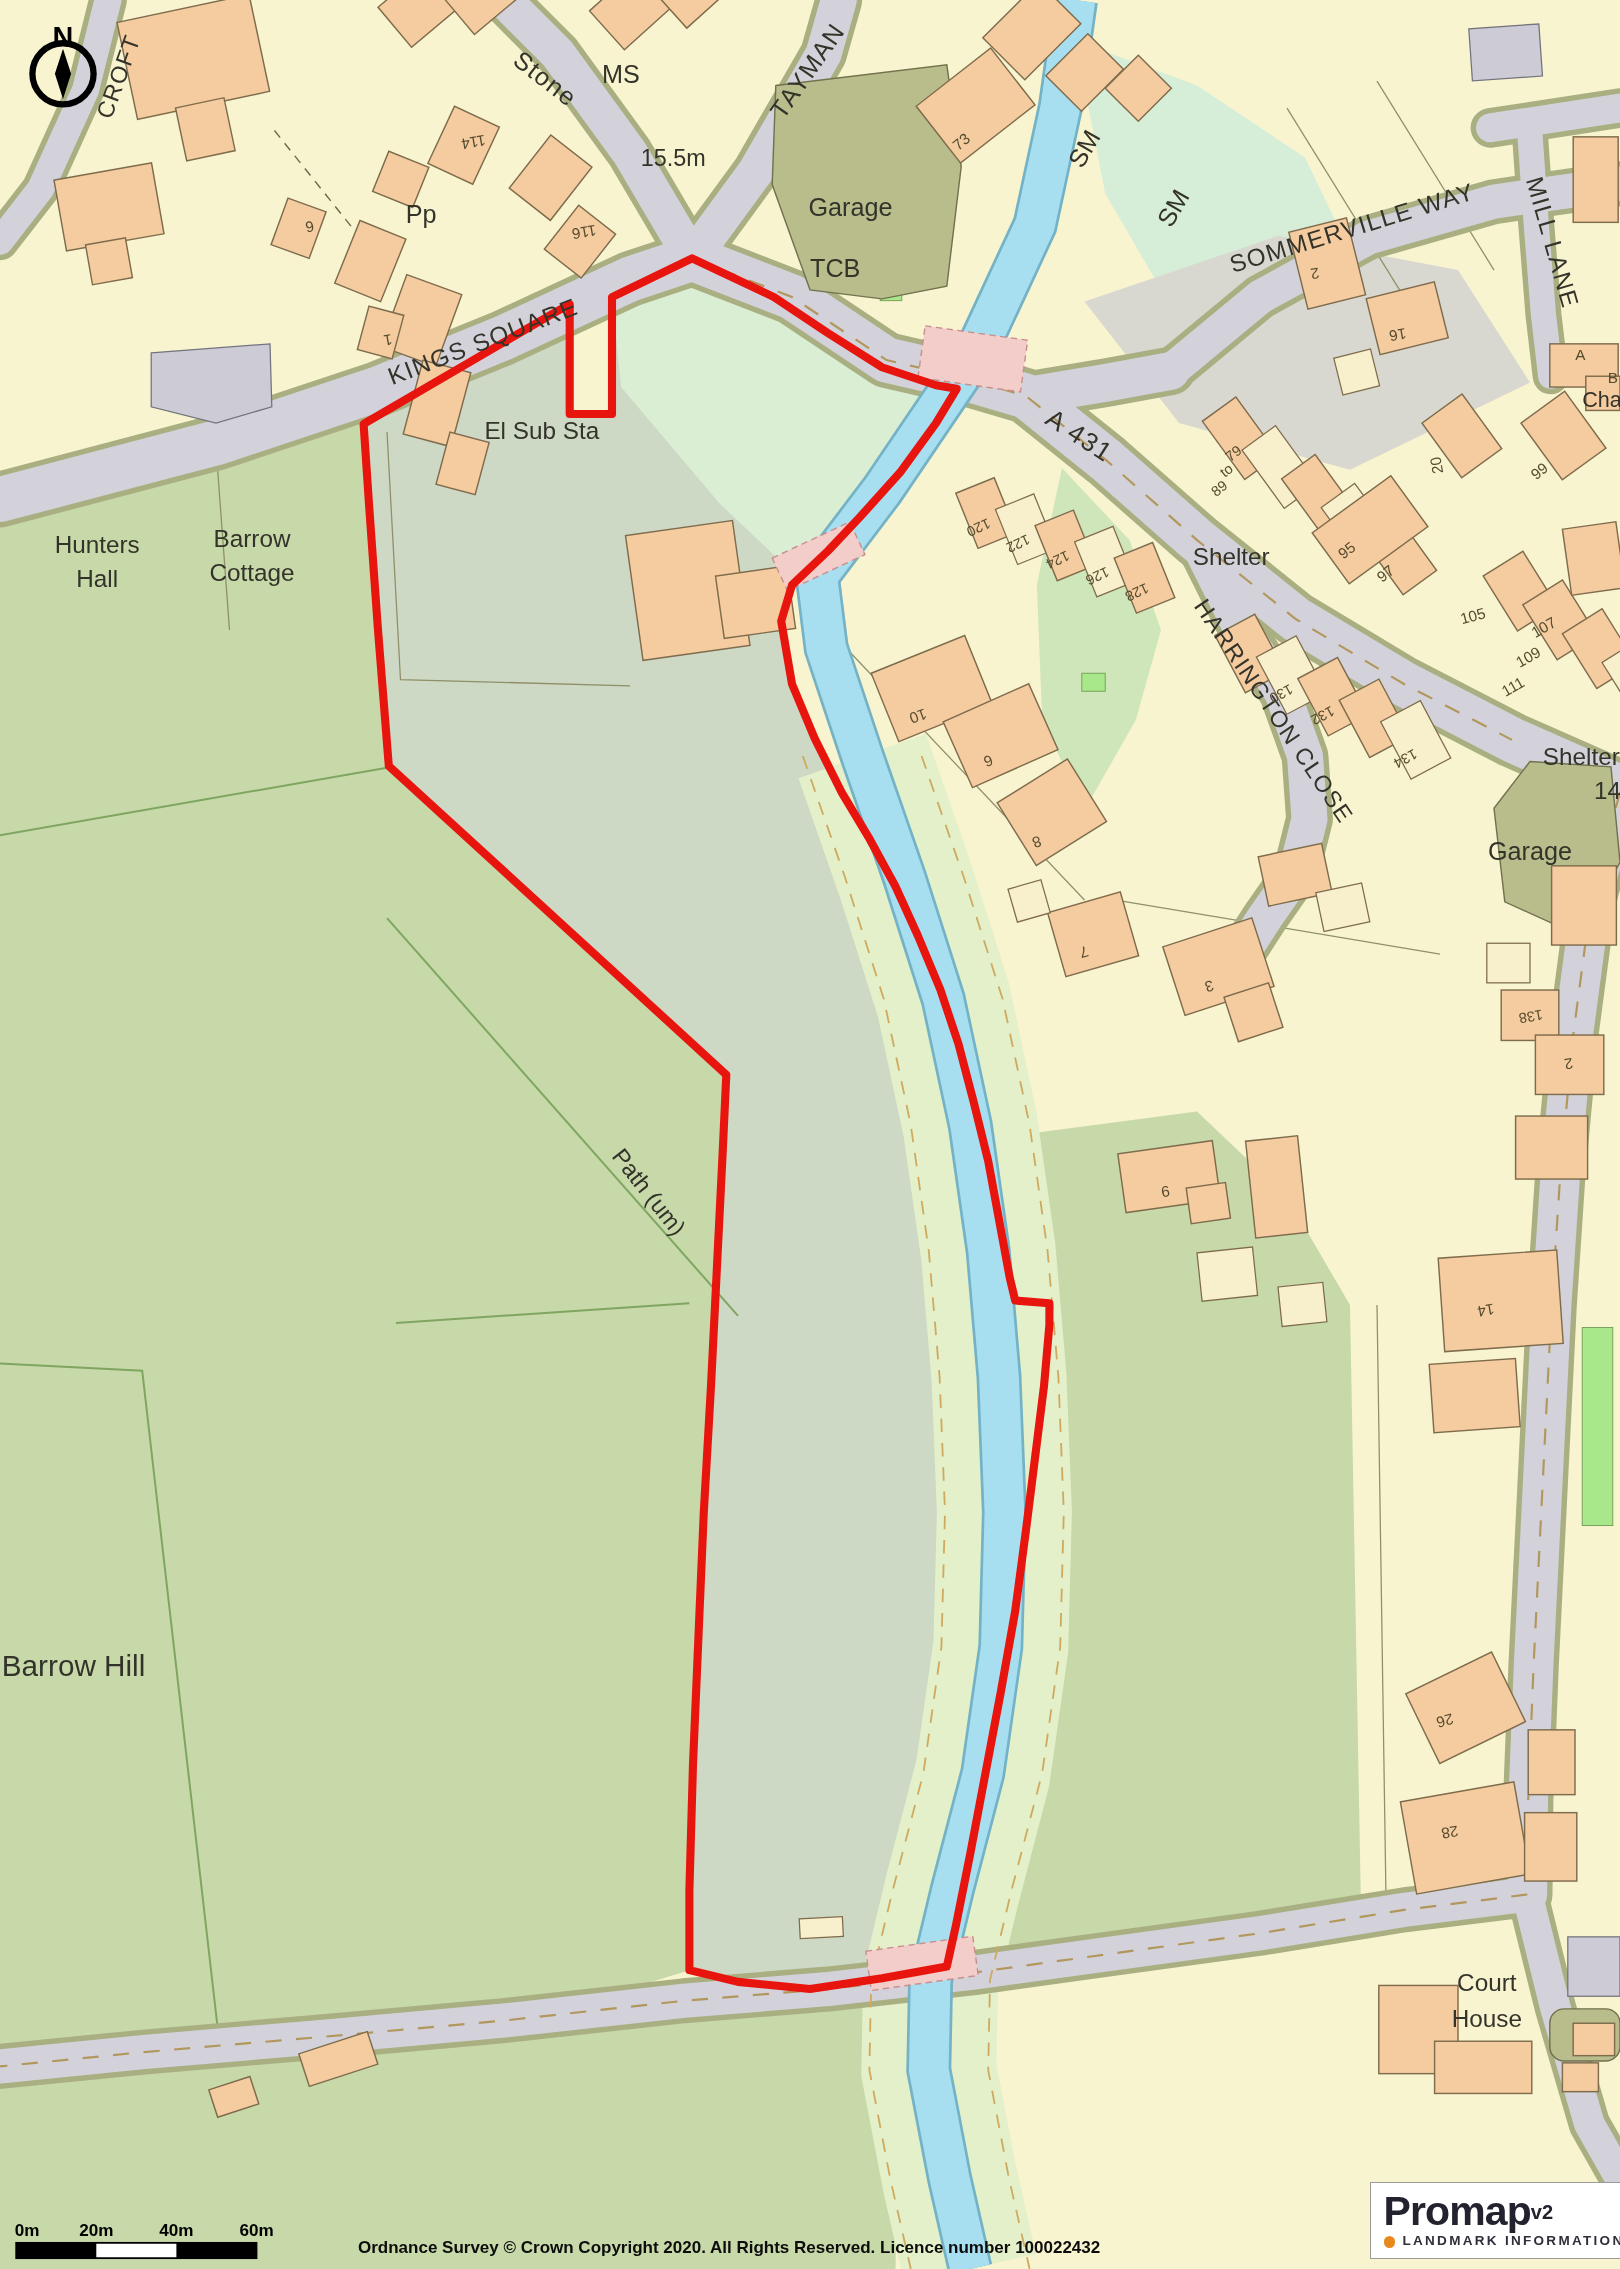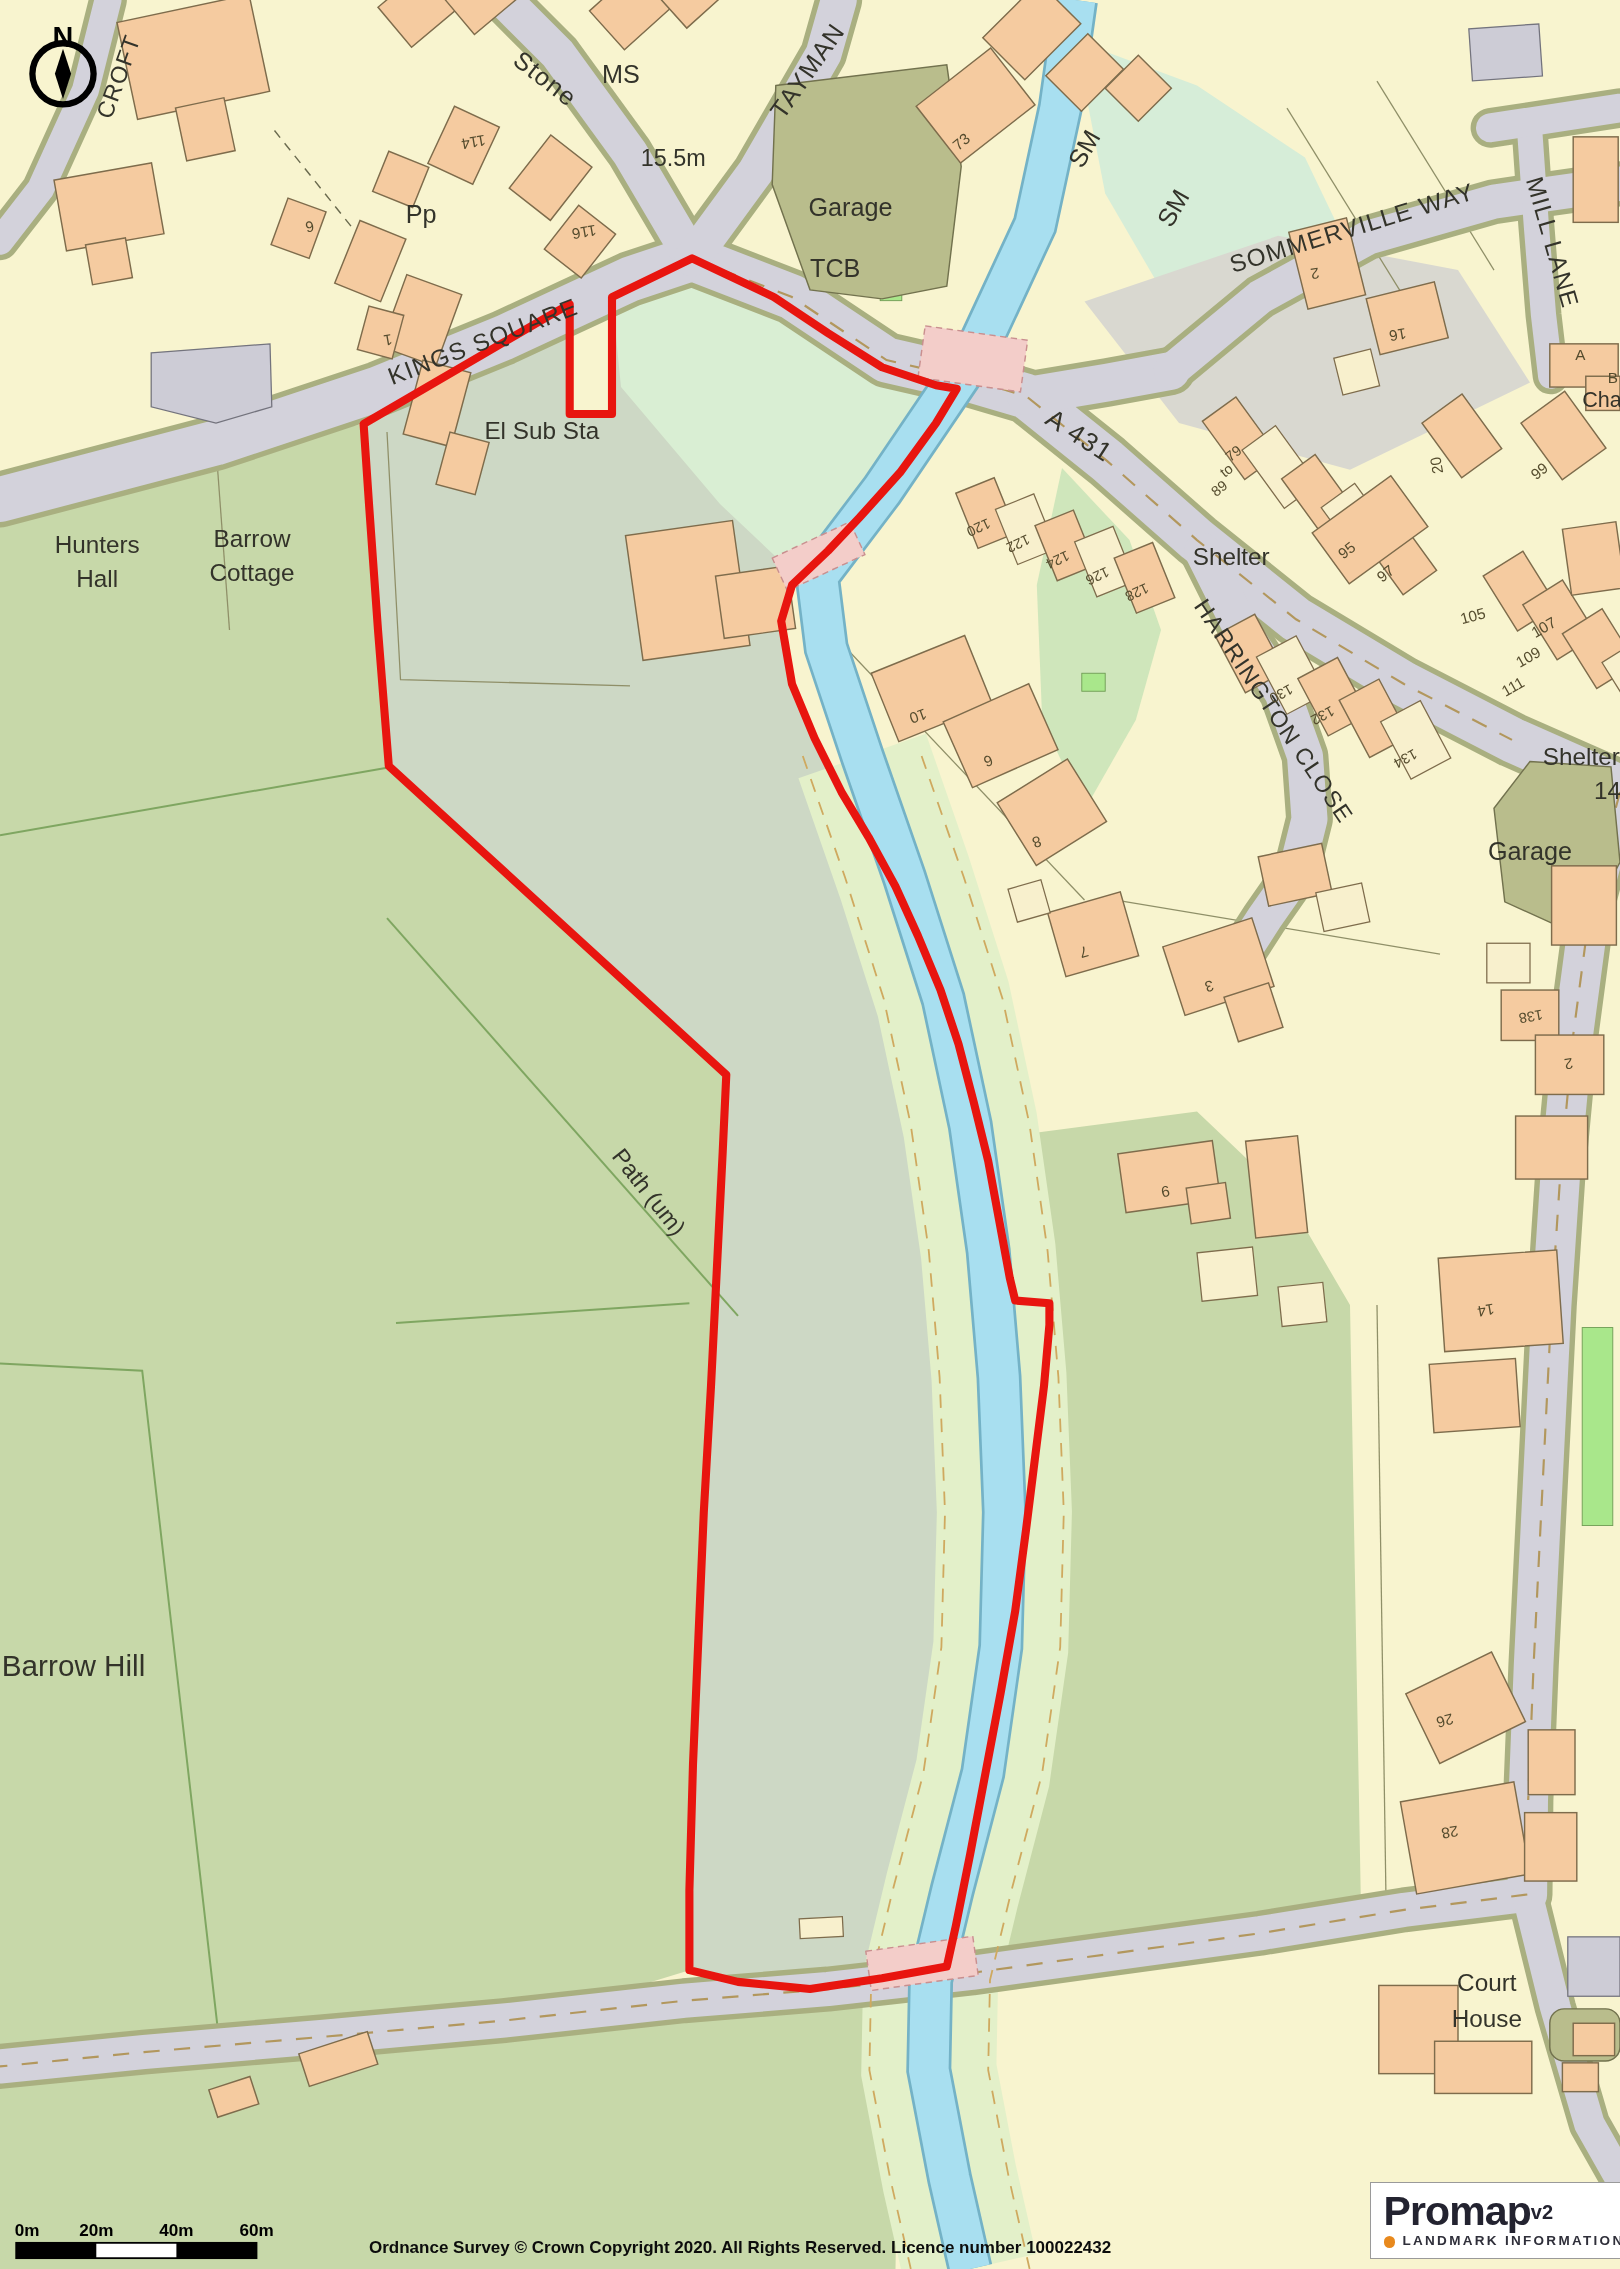--- a/index.html
+++ b/index.html
@@ -14,21 +14,21 @@
   .bP{fill:#f5cba0;stroke:#7e6c4c;stroke-width:1.6;}
   .bC{fill:#f8f0cd;stroke:#7e6c4c;stroke-width:1.4;}
   .bG{fill:#cdccd6;stroke:#73737d;stroke-width:1.4;}
   .olive{fill:#b9bd8c;stroke:#72724e;stroke-width:1.6;}
   .rcase{fill:none;stroke:#a9af80;stroke-linecap:round;stroke-linejoin:round;}
   .rfill{fill:none;stroke:#d3d2db;stroke-linecap:round;stroke-linejoin:round;}
   .rdash{fill:none;stroke:#b2975d;stroke-width:2.4;stroke-dasharray:18 16;}
   .pline{stroke:#8f8f68;stroke-width:1.4;fill:none;}
   .hedge{stroke:#7fa661;stroke-width:2.2;fill:none;}
   .banddash{fill:none;stroke:#cfa95f;stroke-width:2;stroke-dasharray:15 12;}
-  #copyright{position:absolute;left:369px;top:2238px;font-size:17px;font-weight:bold;color:#0c0c0c;white-space:nowrap;}
+  #copyright{position:absolute;left:358px;top:2238px;font-size:17px;font-weight:bold;color:#0c0c0c;white-space:nowrap;}
   #logo{position:absolute;left:1370px;top:2182px;width:286px;height:77px;background:#fff;
         border:0.9px solid #9a9a9a;display:flex;flex-direction:column;justify-content:center;padding-left:12.6px;box-sizing:border-box;}
   #logo .brand{font-size:41px;font-weight:800;color:#232330;line-height:36px;letter-spacing:-0.9px;}
   #logo .ver{font-size:20px;font-weight:800;color:#232330;vertical-align:super;}
   #logo .sub{display:flex;align-items:flex-end;gap:7.2px;margin-top:3.6px;}
   #logo .dot{width:11.7px;height:11.7px;border-radius:50%;background:#e8891d;}
   #logo .subtxt{font-size:13.5px;font-weight:bold;color:#2f2f3a;letter-spacing:2.3px;}
 </style>
 </head>
 <body>

